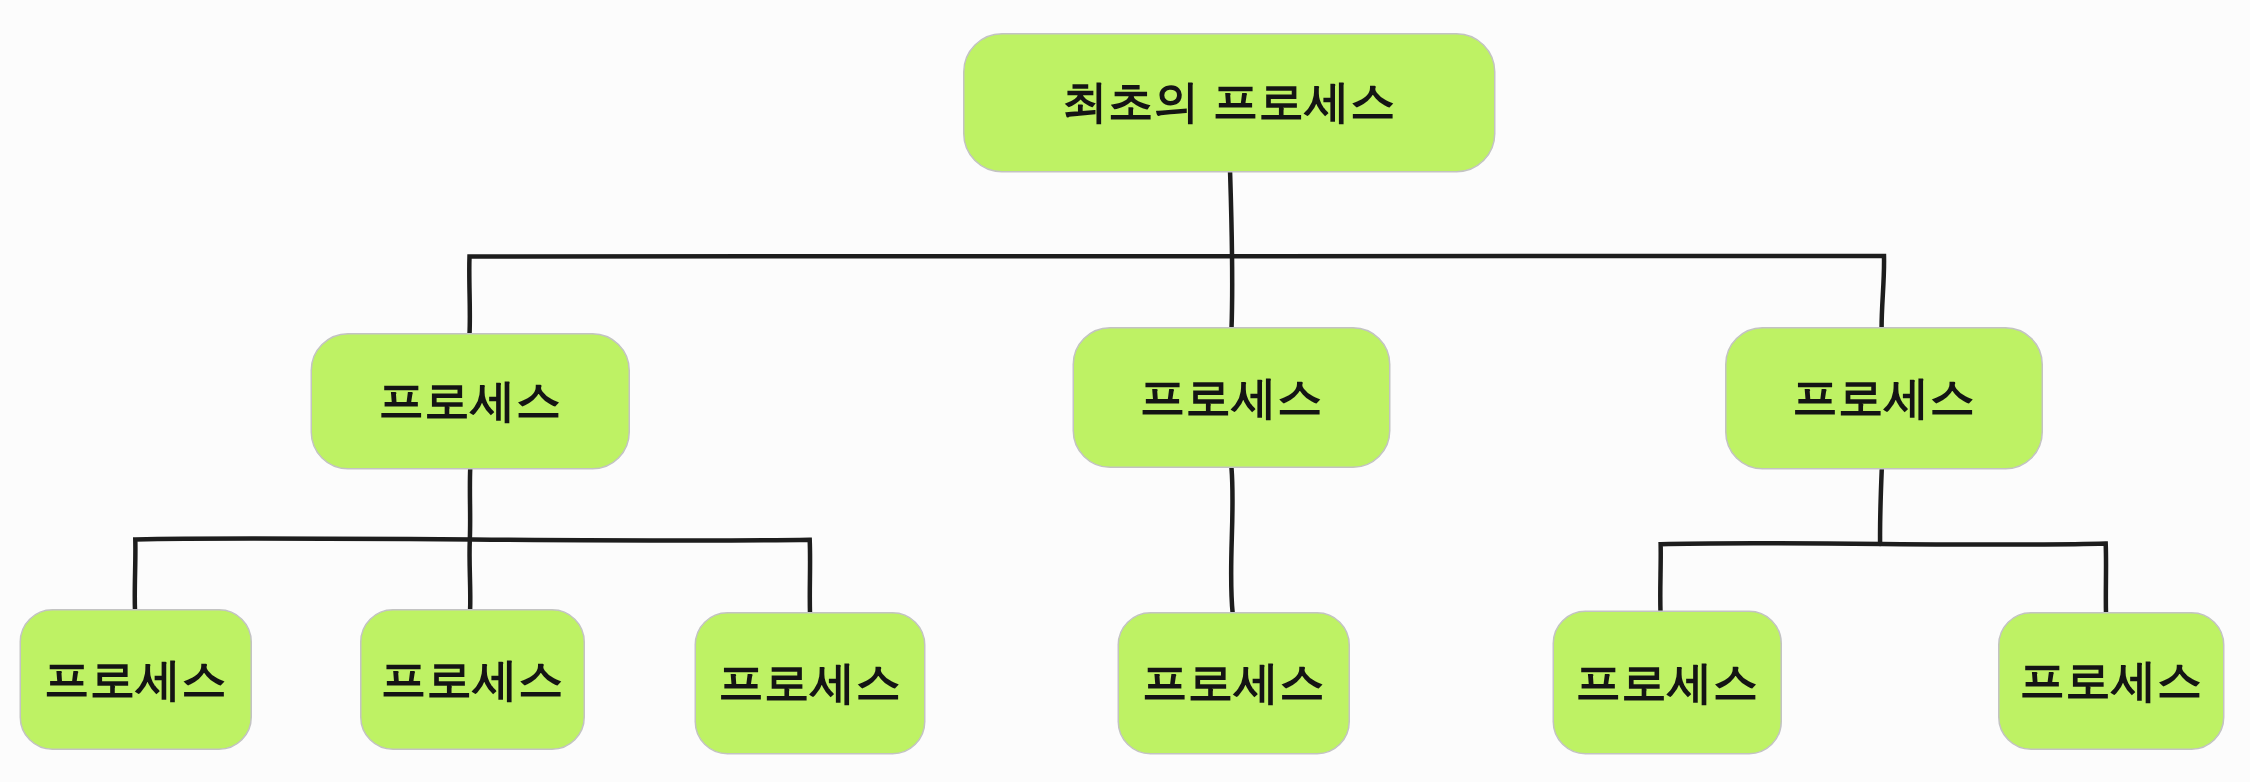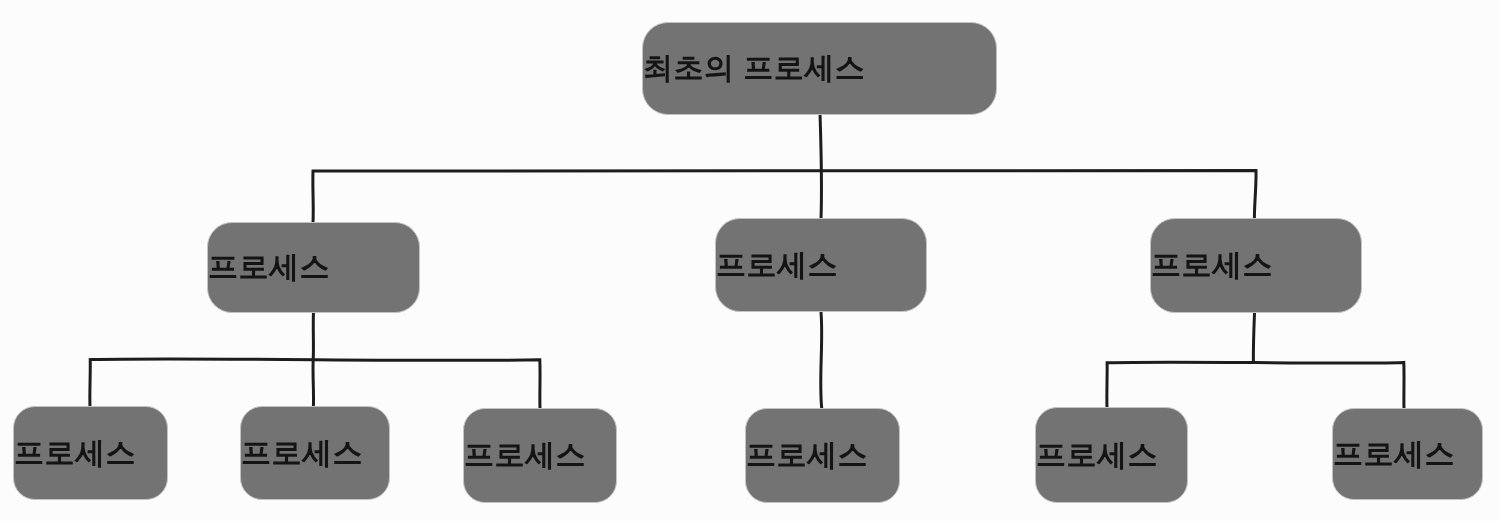--- a/index.html
+++ b/index.html
@@ -24,26 +24,26 @@
   }
   .edges path {
     fill: none;
     stroke: #1d1d1d;
     stroke-width: 3;
     stroke-linecap: round;
     stroke-linejoin: miter;
   }
   .node {
     position: absolute;
-    background: #737373;
+    background: #bef264;
     border: 1px solid #c3c3c3;
     box-sizing: border-box;
     display: flex;
     align-items: center;
-    justify-content: flex-start;
+    justify-content: center;
     font-weight: bold;
     color: #141414;
     font-size: 30px;
     letter-spacing: 0.5px;
     white-space: nowrap;
   }
   .lvl1 { border-radius: 26px; }
   .lvl2 { border-radius: 25px; }
   .lvl3 { border-radius: 22px; }
 

